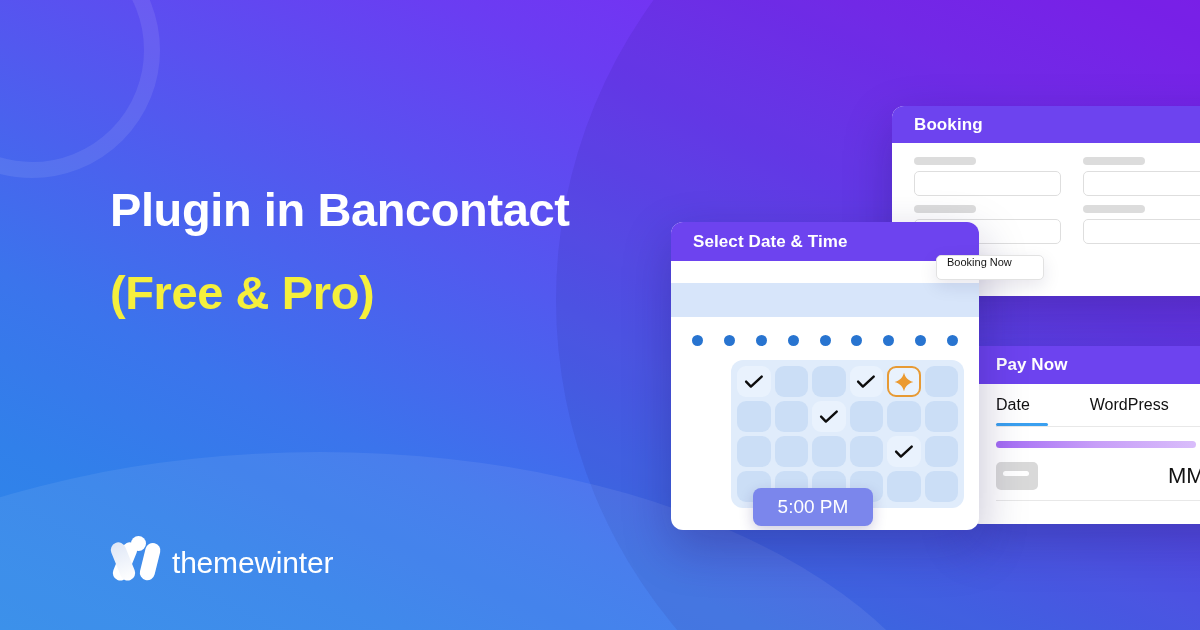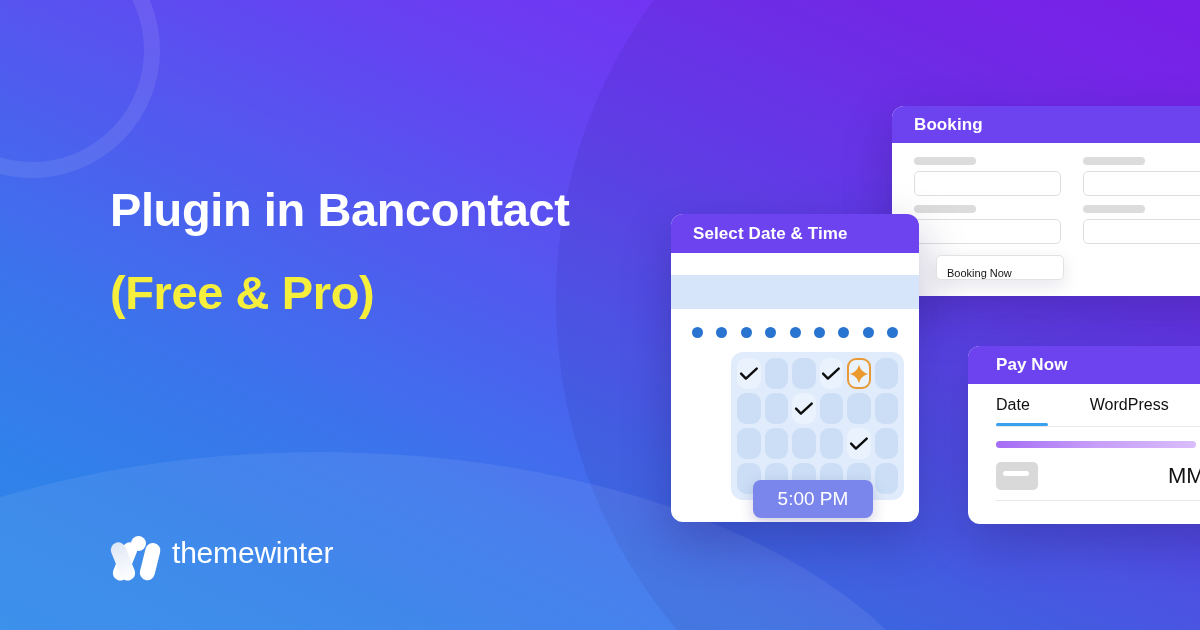--- a/index.html
+++ b/index.html
@@ -63,21 +63,21 @@
     letter-spacing:-0.4px;
     color:#ffffff;
     white-space:nowrap;
   }
   .headline .line.accent { color:#f5ef3c; margin-top:20px; }
 
   
   .logo {
     position:absolute;
     left:110px; top:536px;
-    display:flex; align-items:flex-start; gap:14px;
+    display:flex; align-items:flex-end; gap:14px;
     z-index:6;
   }
   .logo-mark { position:relative; width:48px; height:44px; }
   .logo-mark .bar {
     position:absolute; bottom:0;
     width:15px; height:40px;
     border-radius:8px;
     background:#ffffff;
   }
   .logo-mark .bar.b1 { left:0;  transform:rotate(22deg);  transform-origin:bottom center; }
@@ -133,25 +133,25 @@
   }
   .field-box {
     height:25px;
     border:1px solid #dedede;
     border-radius:5px;
     background:#fff;
   }
   .booking-btn {
     position:absolute;
     left:936px; top:255px;
-    width:128px; height:25px;
+    width:108px; height:25px;
     background:#ffffff;
     border:1px solid #e2e2e2;
     border-radius:5px;
-    display:flex; align-items:flex-end;
+    display:flex; align-items:flex-start;
     padding-left:10px;
     font-size:11px;
     color:#141414;
     box-shadow:0 6px 18px rgba(20,10,70,0.10);
     z-index:6;
   }
 
   
   #pay-card {
     left:968px; top:346px;
@@ -195,22 +195,22 @@
   }
   .card-glyph::after {
     content:""; position:absolute;
     left:7px; top:9px; width:26px; height:5px;
     border-radius:3px; background:#ffffff;
   }
   .mmyy { font-size:22px; color:#111111; white-space:nowrap; }
 
   
   #calendar-card {
-    left:671px; top:214px;
-    width:248px; height:308px;
+    left:671px; top:222px;
+    width:308px; height:308px;
     z-index:5;
   }
   #calendar-card .card-header { height:39px; }
   .cal-gap { height:22px; background:#ffffff; }
   .cal-band { height:34px; background:#d7e5fa; }
   .cal-dots {
     display:flex; align-items:center; justify-content:space-between;
     padding:18px 21px 0 21px;
   }
   .cal-dot { width:11px; height:11px; border-radius:50%; background:#2874d0; }

